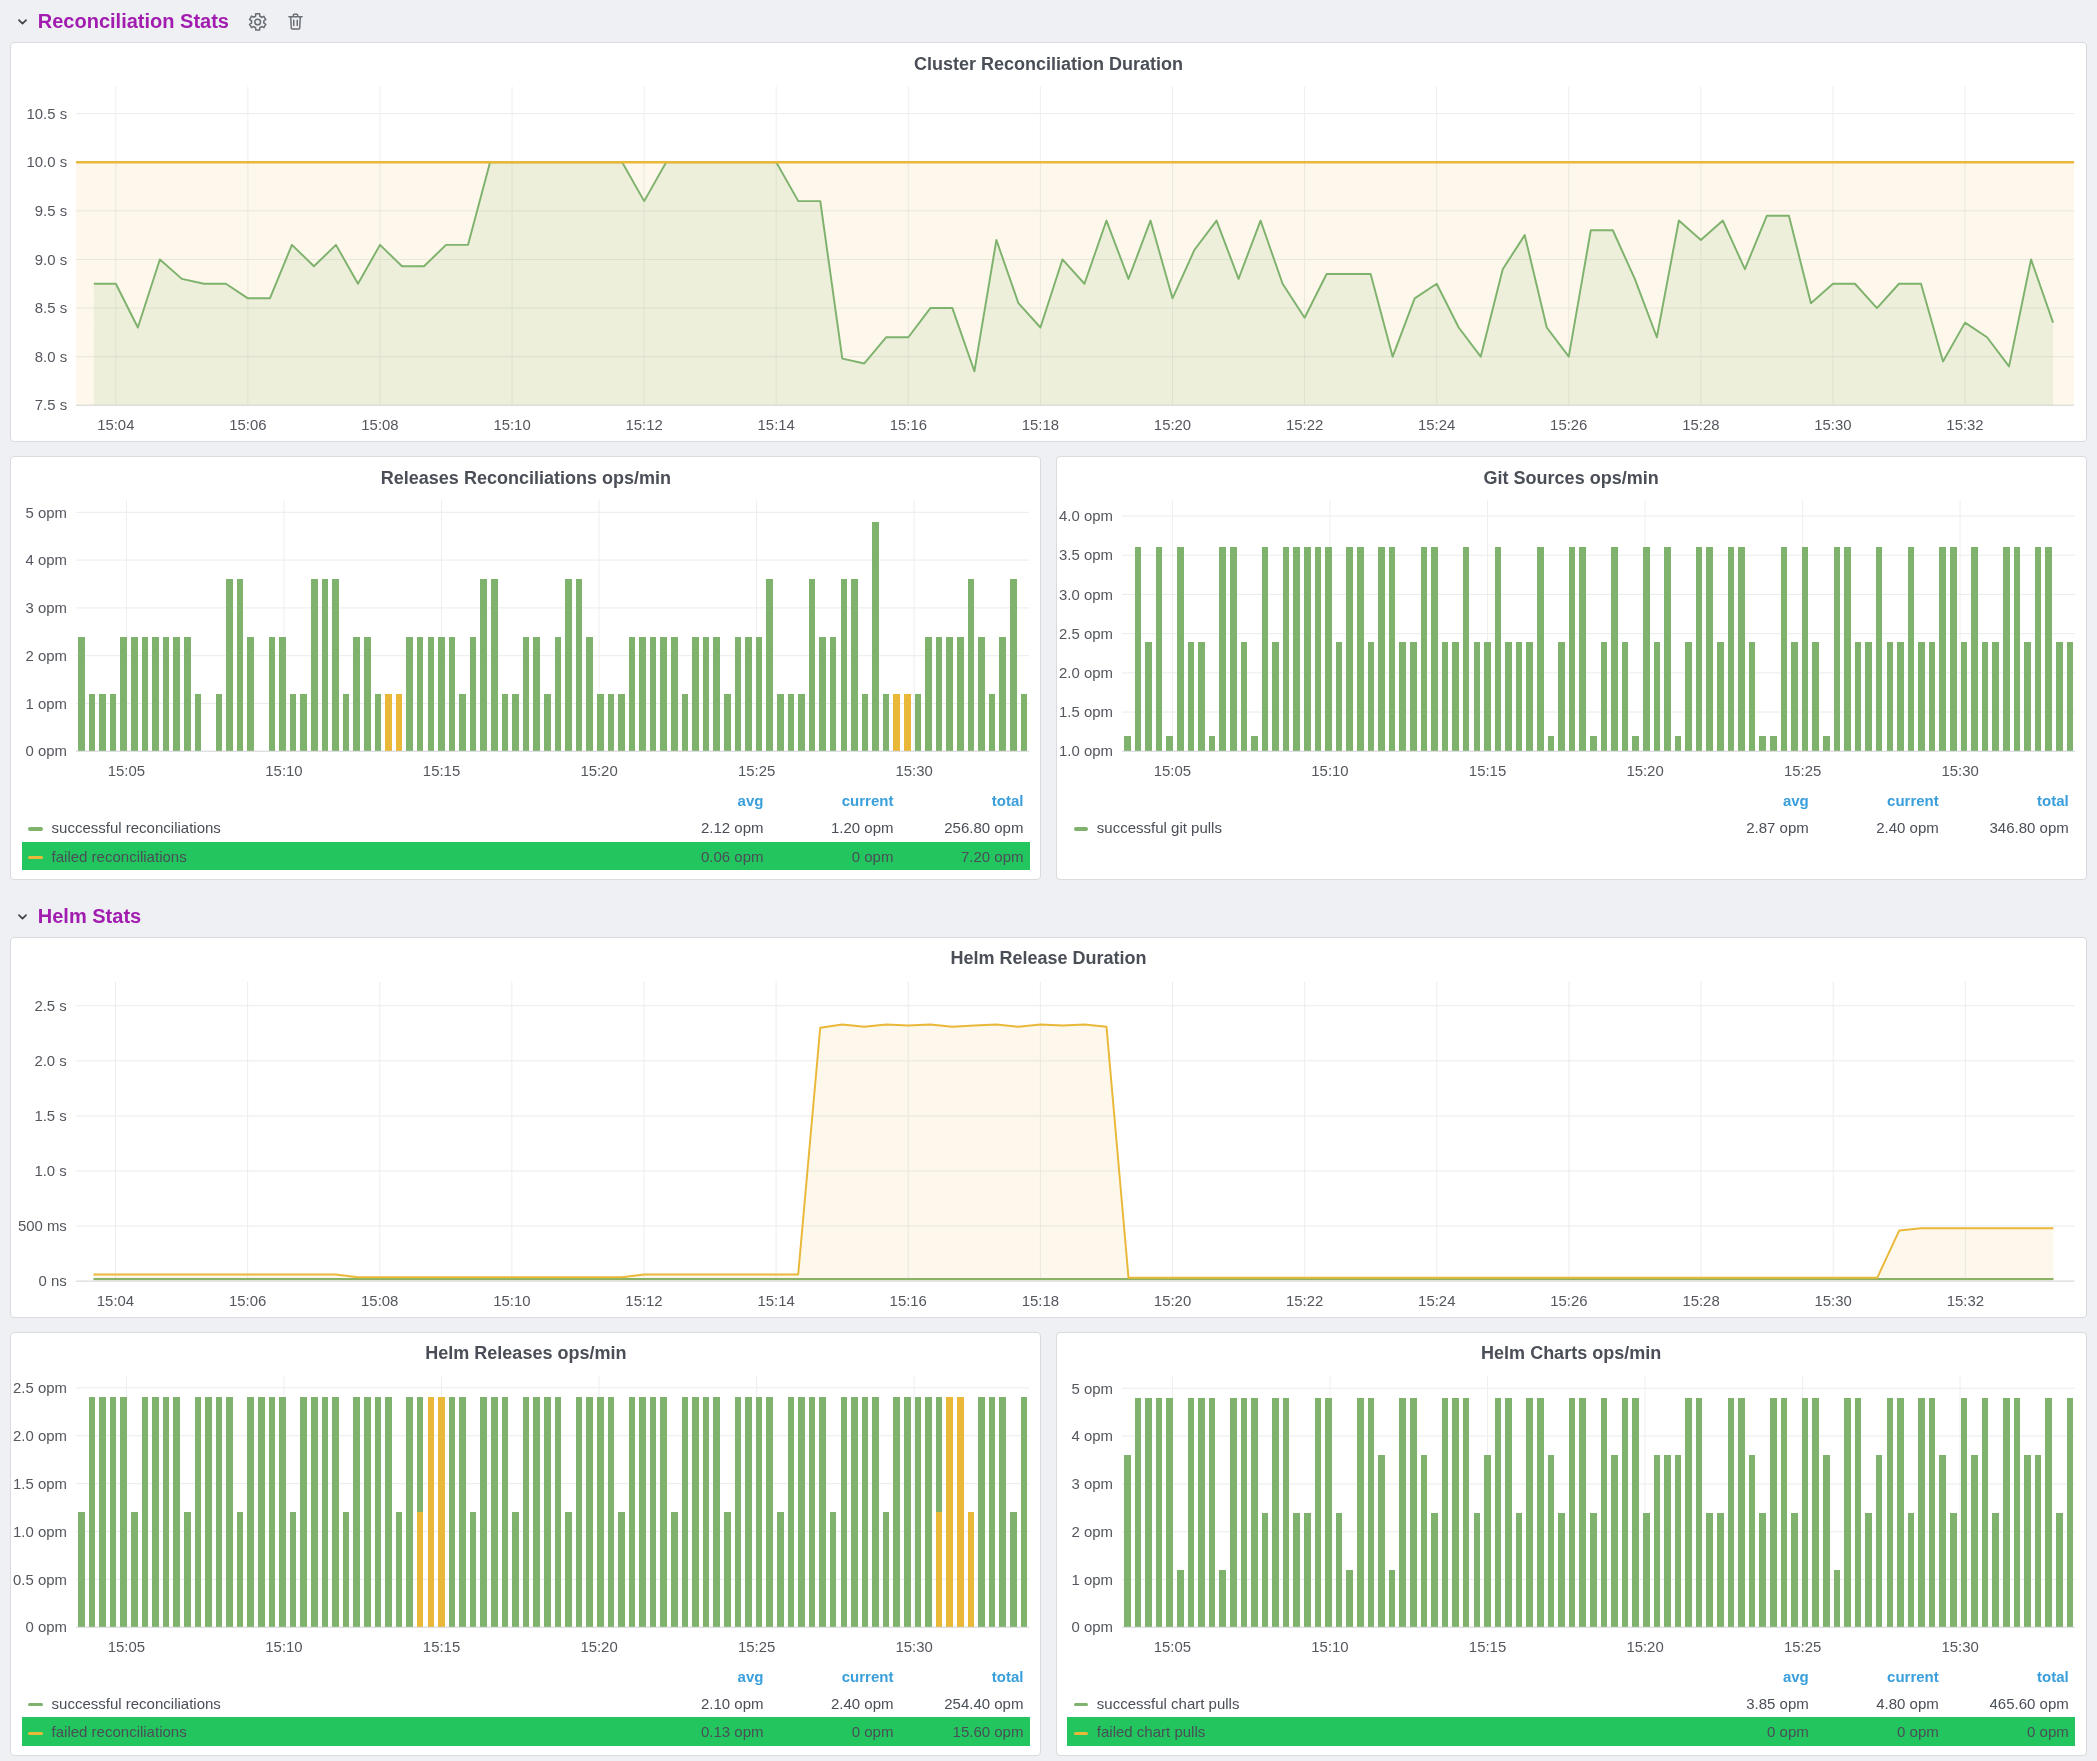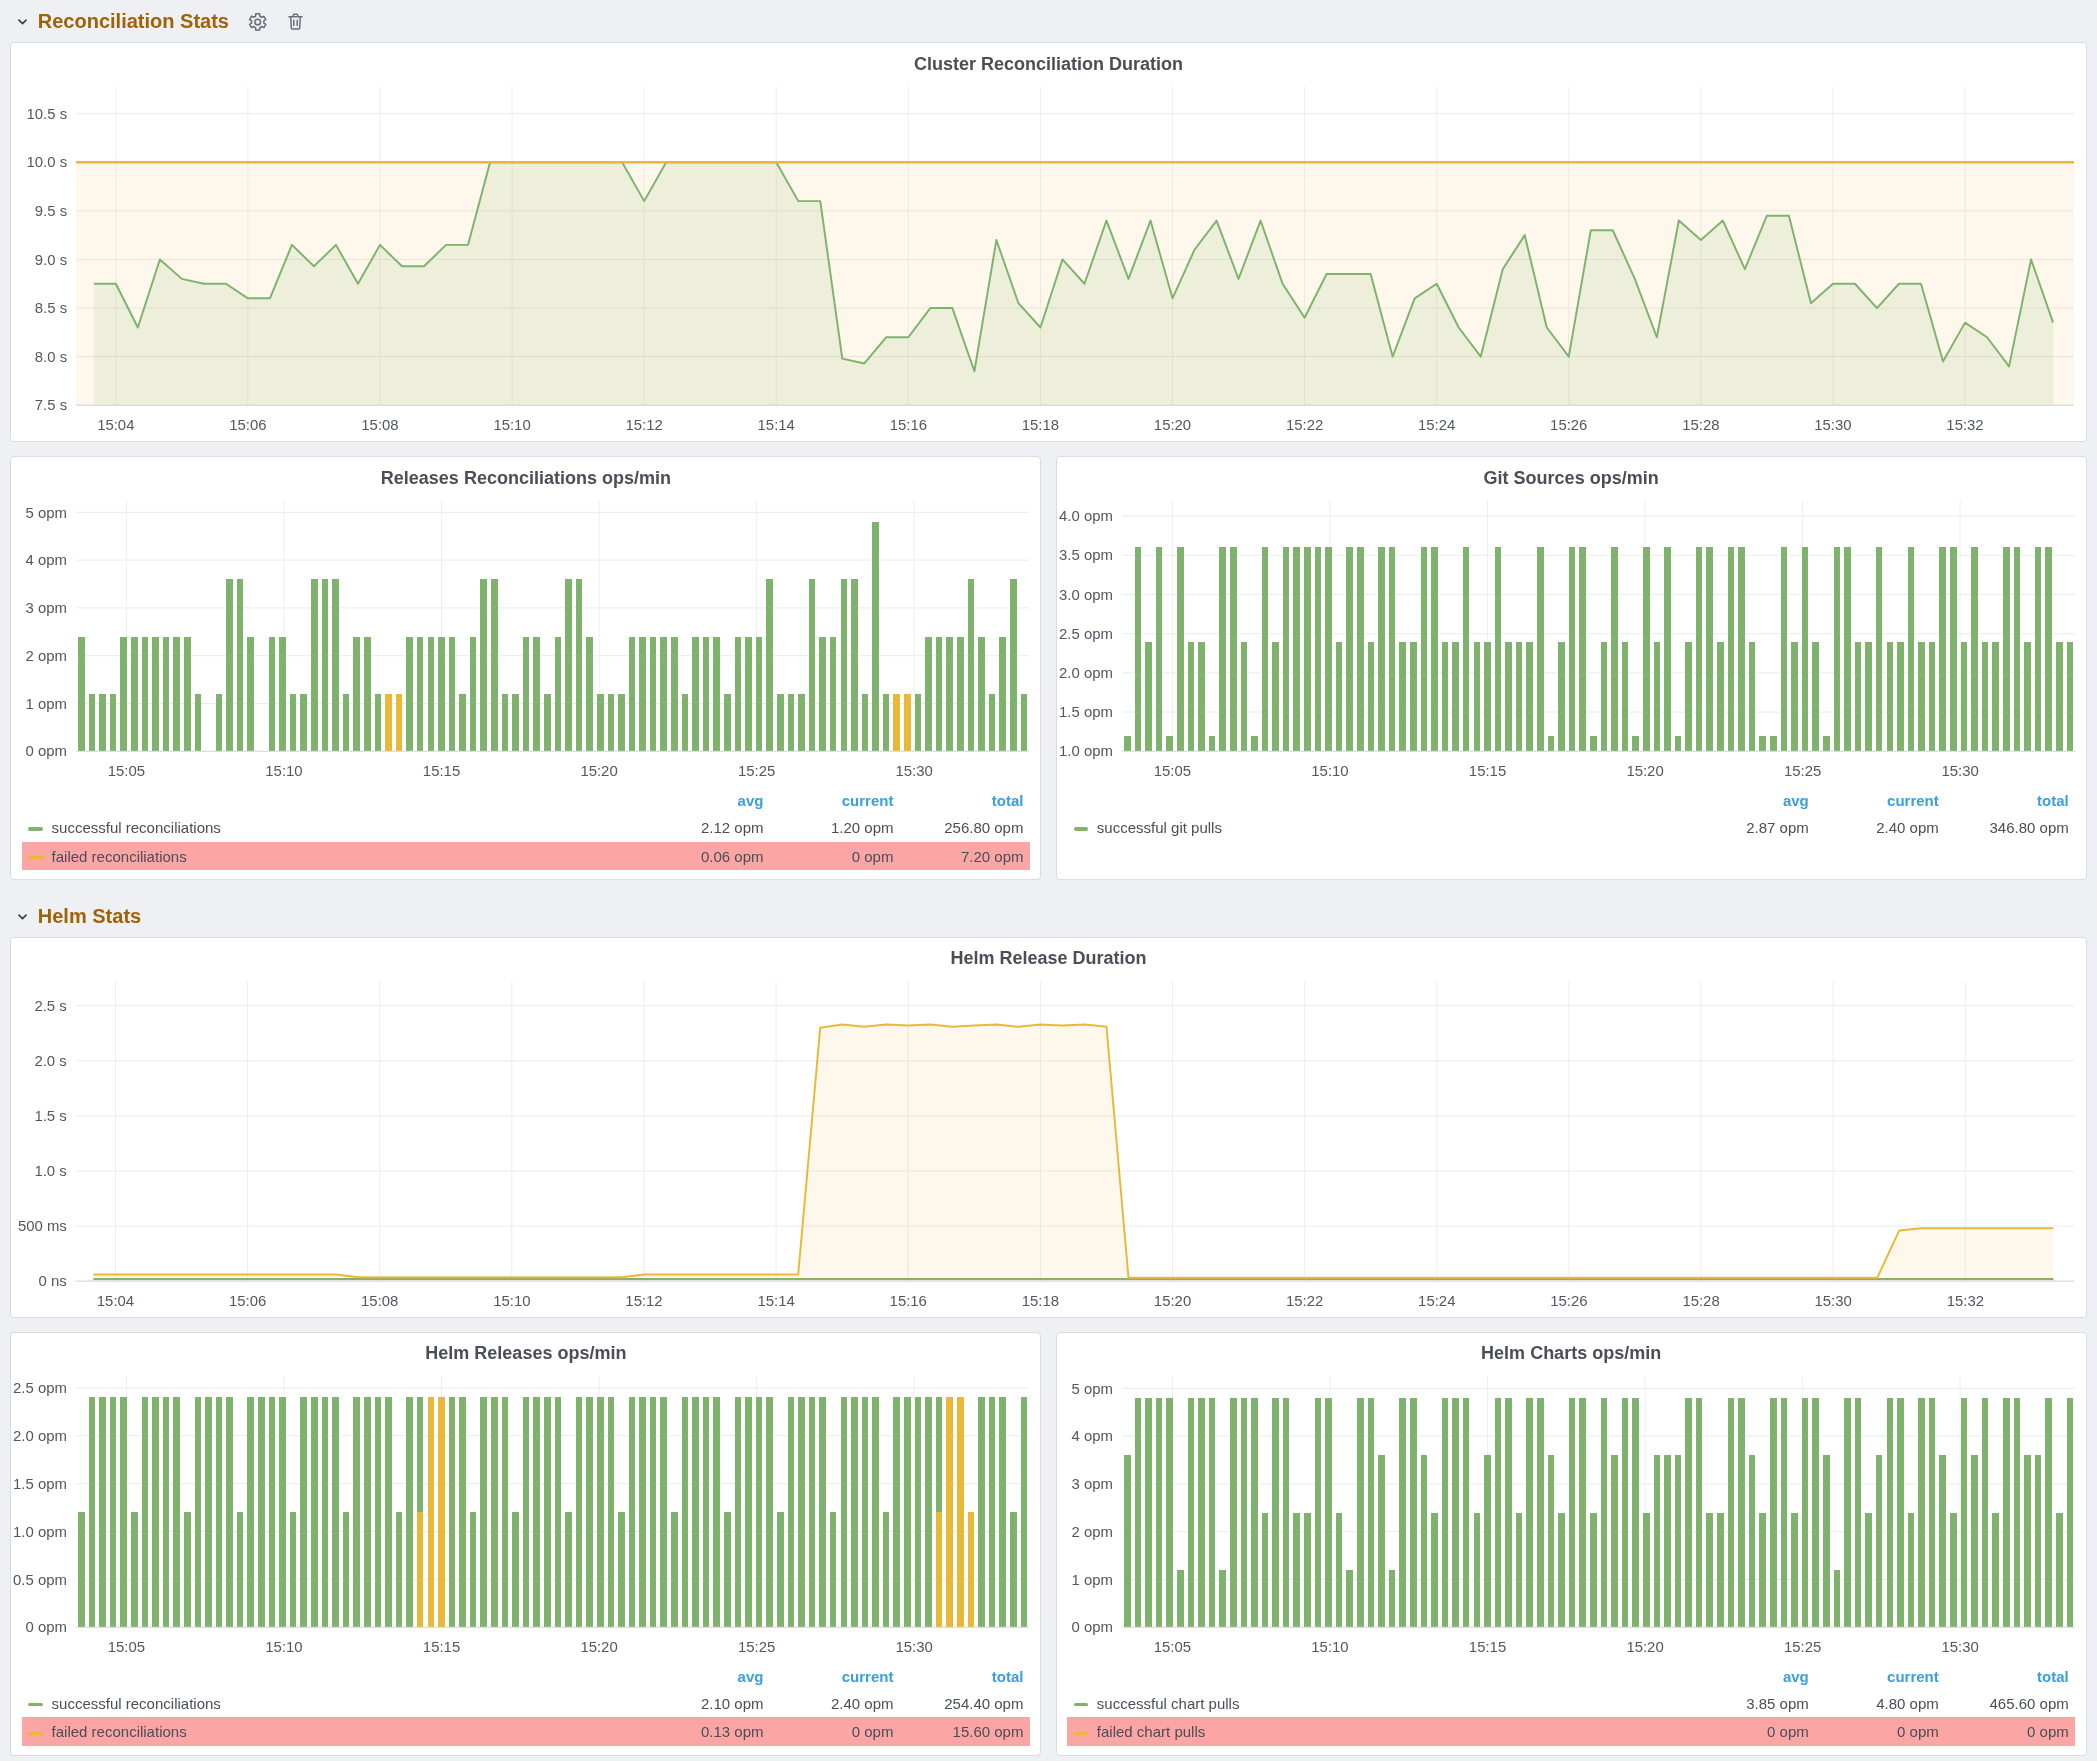--- a/index.html
+++ b/index.html
@@ -1,33 +1,33 @@
 <!DOCTYPE html>
 <html style="font-size:10.4px"><head>
 <meta charset="utf-8">
 <style>
   html,body{margin:0;padding:0;background:#eef0f3;font-family:"Liberation Sans",sans-serif;color:#52555c;}
   body{width:2097px;}
   .section-head{display:flex;align-items:center;gap:13px;padding:10.4px 14.3px 9px;}
-  .section-title{font-size:20px;font-weight:700;color:#a16207;display:flex;align-items:center;gap:6.5px;}
+  .section-title{font-size:20px;font-weight:700;color:#a21caf;display:flex;align-items:center;gap:6.5px;}
   .chev{display:inline-flex;}
   .head-icon{display:inline-flex;cursor:pointer;margin-left:3.9px;}
   .panel{background:#ffffff;border:0.6px solid #d9dbde;border-radius:4px;}
   .panel.full{margin:0 10.4px 14.3px;}
   .row{display:flex;gap:14.3px;margin:0 10.4px 14.3px;}
   .row .panel{flex:1;min-width:0;}
   .panel-title{text-align:center;font-size:18px;font-weight:700;color:#4a4e57;padding:10.4px 0 1.3px;cursor:pointer;}
   .chart{width:100%;}
   .legend{padding:1.3px 10.4px 9px;}
   table.legend-tbl{width:100%;border-collapse:collapse;font-size:15px;color:#4a4e57;}
   table.legend-tbl th{color:#3a9fdb;font-weight:700;text-align:right;padding:3.9px 6.5px;white-space:nowrap;}
   table.legend-tbl td{padding:5.8px 6.5px;white-space:nowrap;}
   table.legend-tbl td.stat{text-align:right;width:117px;}
   table.legend-tbl th.stat{width:117px;}
-  table.legend-tbl tbody tr:nth-child(2){background:#fca5a5;}
+  table.legend-tbl tbody tr:nth-child(2){background:#22c55e;}
   .mark{display:inline-block;width:14.3px;height:3.2px;border-radius:1.9px;margin-right:9px;vertical-align:middle;}
   .lg-label{cursor:pointer;}
   svg text{fill:#54575e;font-size:23px;font-family:"Liberation Sans",sans-serif;}
 </style>
 </head>
 <body>
 
 <div class="section-head">
   <div class="section-title">
     <span class="chev">

